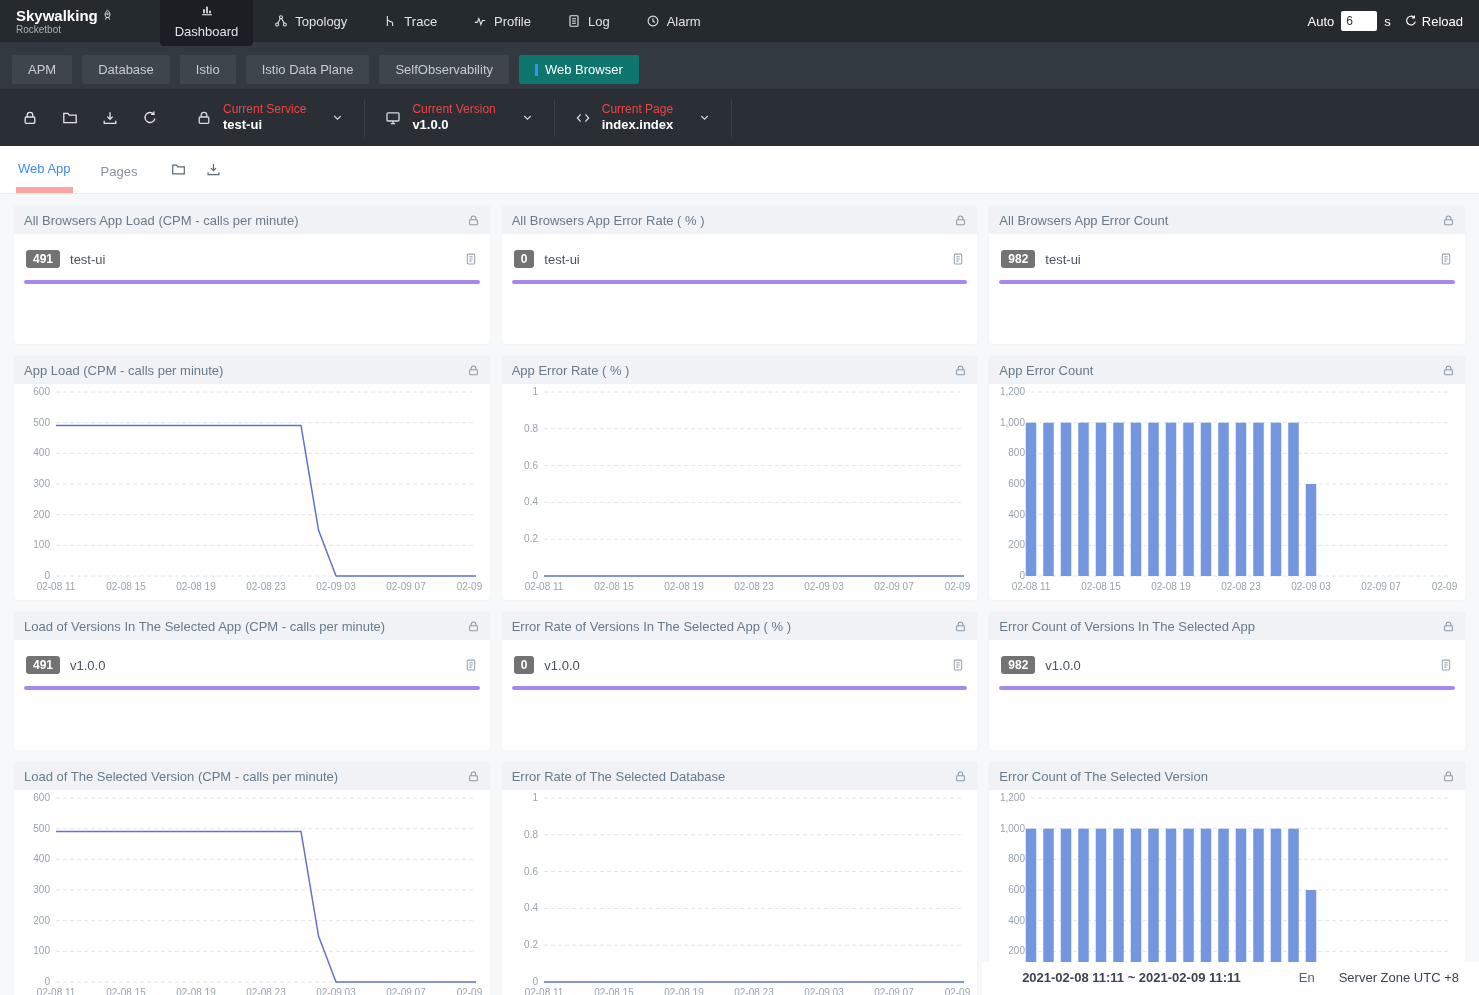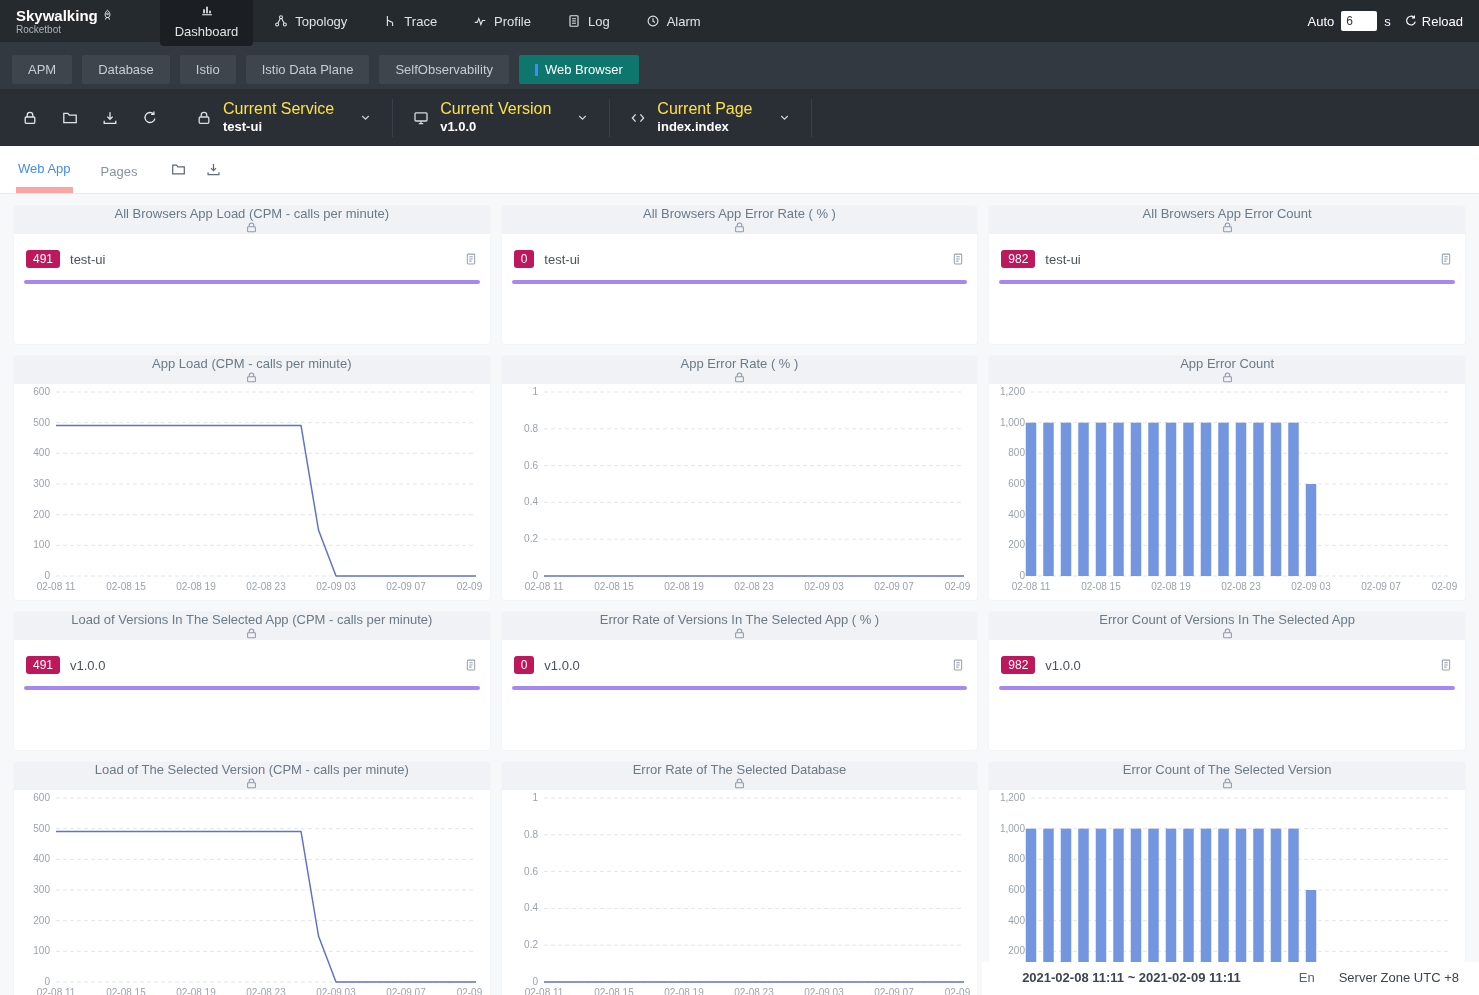--- a/index.html
+++ b/index.html
@@ -28,39 +28,39 @@
   .dash-tab.active { background:#0f766e; color:#ffffff; }
   .tab-accent { width:3px; height:12px; background:#448aff; display:inline-block; }
 
   
   .toolbar { height:57px; background:#2a2f35; display:flex; align-items:center; color:#d8dce0; padding:0 4px; }
   .toolbar-icons { display:flex; align-items:center; gap:24px; padding:0 18px; }
   .tool-icon { color:#e3e6e9; cursor:pointer; display:flex; }
   .selector { display:flex; align-items:center; gap:11px; padding:0 20px; height:38px; cursor:pointer; border-right:1px solid #3a4047; }
   .selector:first-of-type { border-left:1px solid #3a4047; }
   .selector-texts { display:flex; flex-direction:column; line-height:1.25; }
-  .selector-label { font-size:16px; color:#fde047; }
+  .selector-label { font-size:12px; color:#ef4444; }
   .selector-value { font-size:13px; color:#ffffff; font-weight:bold; }
   .selector .chev { color:#cfd4d9; margin-left:14px; }
 
   
   .view-tabs { height:48px; background:#ffffff; display:flex; align-items:center; padding:0 16px; gap:26px; border-bottom:1px solid #e8ebee; }
   .view-tab { font-size:13px; color:#8593a0; padding:15px 2px 11px; cursor:pointer; }
   .view-tab.active { color:#448aff; border-bottom:6px solid #fca5a5; }
   .view-tab-icons { display:flex; gap:20px; color:#5d6a77; margin-left:6px; }
   .view-tab-icons .ic { cursor:pointer; }
 
   
   .panels { display:grid; grid-template-columns:repeat(3,1fr); grid-template-rows:138px 244px 138px 244px; gap:12px; padding:12px 14px; }
   .panel { background:#ffffff; border-radius:3px; box-shadow:0 0 2px rgba(0,0,0,.06); overflow:hidden; }
-  .panel-header { height:28px; background:#f0f2f5; display:flex; align-items:center; justify-content:space-between; padding:0 10px;flex-direction:column; }
+  .panel-header { height:28px; background:#f0f2f5; display:flex; align-items:center; justify-content:space-between; padding:0 10px; }
   .panel-title { font-size:13px; color:#697a89; }
   .header-lock { color:#8d9aa8; cursor:pointer; display:flex; }
   .metric-row { display:flex; align-items:center; padding:16px 12px 10px; gap:10px; }
-  .badge { background:#be185d; color:#fff; font-size:12px; font-weight:normal; padding:2px 7px; border-radius:3px; }
+  .badge { background:#737373; color:#fff; font-size:12px; font-weight:bold; padding:2px 7px; border-radius:3px; }
   .metric-name { font-size:13px; color:#49525f; flex:1; }
   .clipboard { color:#97a2ae; cursor:pointer; display:flex; }
   .metric-underline { height:4px; background:#a788ee; margin:2px 10px 0; border-radius:2px; }
   .chart { height:210px; margin:2px 6px 0 2px; }
 
   
   .footer { position:absolute; right:0; bottom:0; background:#ffffff; padding:8px 20px 10px 40px; display:flex; align-items:center; font-size:13px; color:#3c4450; z-index:5; }
   .footer .time { font-weight:bold; cursor:pointer; }
   .footer .lang { margin-left:58px; color:#556070; cursor:pointer; }
   .footer .zone { margin-left:24px; color:#3c4450; }

